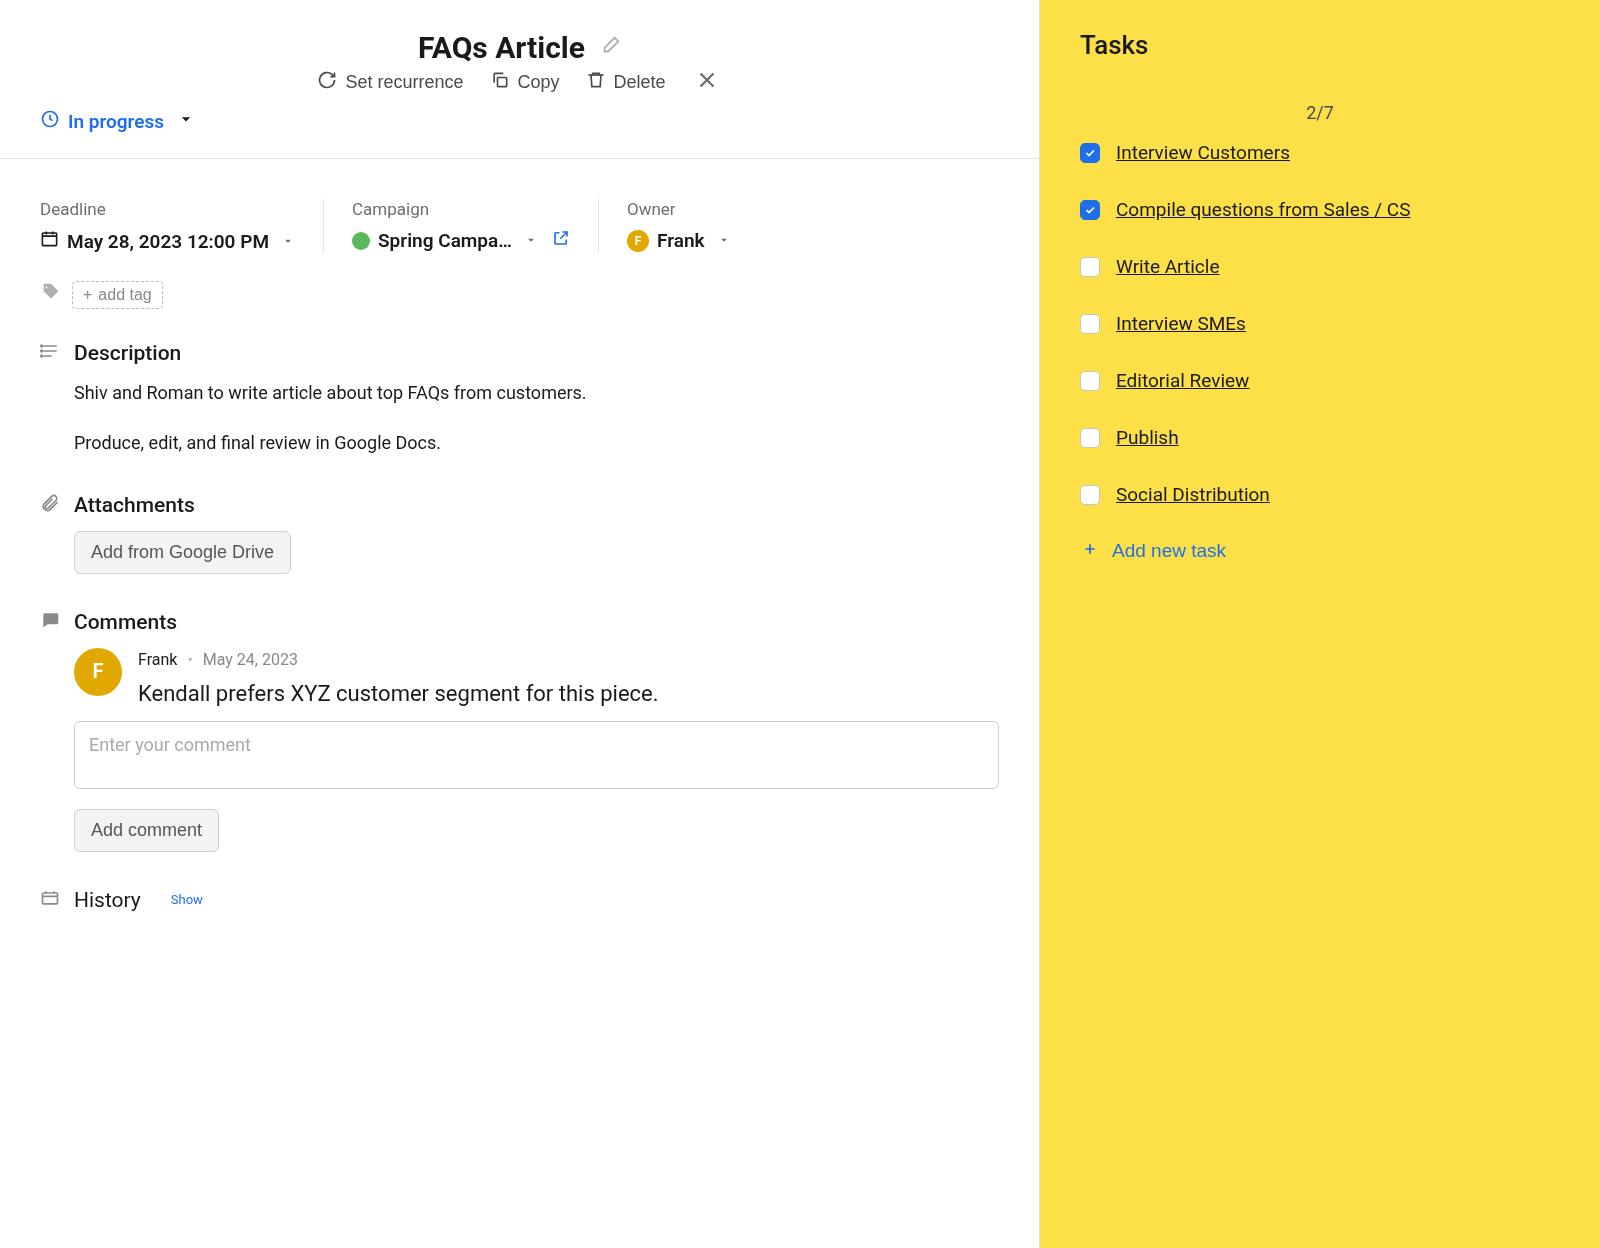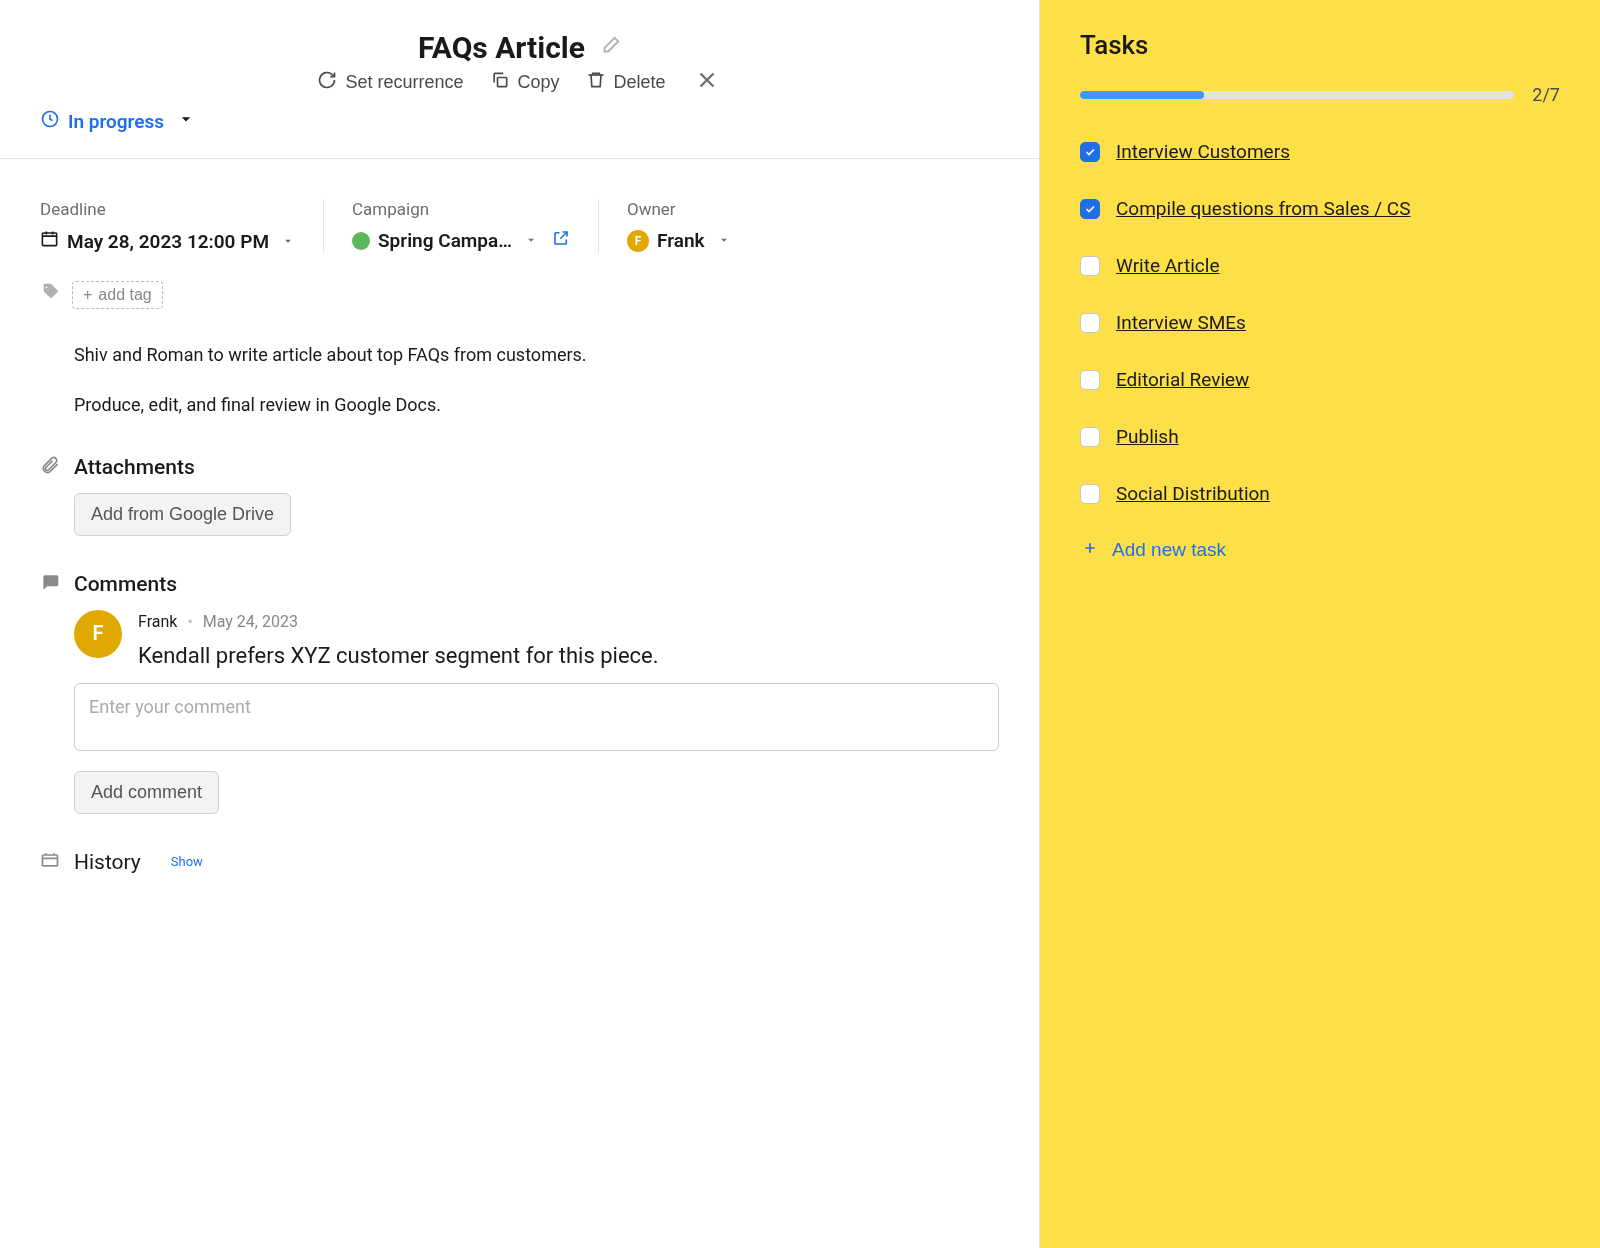--- a/index.html
+++ b/index.html
@@ -61,21 +61,21 @@
 .comment-input { width: 100%; min-height: 68px; border: 1px solid #ccc; border-radius: 6px; padding: 12px 14px; font-size: 18px; font-family: inherit; resize: none; margin-bottom: 12px; }
 .comment-input::placeholder { color: #aaa; }
 
 
 .history-row { display: flex; align-items: center; gap: 14px; padding-bottom: 30px; }
 .history-title { font-size: 21px; color: #1a1a1a; }
 .show-link { color: #1f6feb; font-size: 13px; cursor: pointer; }
 
 
 .tasks-title { font-size: 26px; font-weight: 500; margin-bottom: 24px; }
-.progress-wrap { display: flex; align-items: center; gap: 18px; margin-bottom: 35px; }
+.progress-wrap { display: flex; align-items: center; gap: 18px; margin-bottom: 18px; flex-direction: column; }
 .progress-bar { flex: 1; height: 8px; background: #e2e2e4; border-radius: 4px; overflow: hidden; }
 .progress-fill { height: 100%; background: #3b99fc; border-radius: 4px; }
 .progress-text { font-size: 18px; color: #4a4a4a; }
 
 .task-item { display: flex; align-items: center; gap: 16px; margin-bottom: 34px; text-decoration: underline; }
 .checkbox { width: 20px; height: 20px; border-radius: 5px; border: 1.5px solid #c6c6c6; background: #fff; flex-shrink: 0; display: flex; align-items: center; justify-content: center; cursor: pointer; }
 .checkbox.checked { background: #1f6feb; border-color: #1f6feb; }
 .checkbox.checked svg { display: block; }
 .checkbox svg { display: none; }
 .task-label { font-size: 19px; color: #1a1a1a; }
@@ -186,20 +186,29 @@
       <span class="tag-icon"><svg width="22" height="22" viewBox="0 0 24 24" fill="currentColor">
             <path d="M20 10l-8-8H4v8l8 8 8-8zM7 7a1 1 0 1 1 0-2 1 1 0 0 1 0 2z"></path>
           </svg></span>
       <button class="add-tag">
         <span>+</span>
         <span>add tag</span>
       </button>
     </div>
 
     <div class="section">
+      <div class="section-head">
+        <span class="sicon"><svg width="20" height="20" viewBox="0 0 24 24" fill="none" stroke="currentColor" stroke-width="2">
+              <path d="M4 6h16M4 12h16M4 18h10"></path>
+              <circle cx="2" cy="6" r="1" fill="currentColor"></circle>
+              <circle cx="2" cy="12" r="1" fill="currentColor"></circle>
+              <circle cx="2" cy="18" r="1" fill="currentColor"></circle>
+            </svg></span>
+        <span class="section-title">Description</span>
+      </div>
       <div class="section-body">
         <p>Shiv and Roman to write article about top FAQs from customers.</p>
         <p>Produce, edit, and final review in Google Docs.</p>
       </div>
     </div>
 
     <div class="section">
       <div class="section-head">
         <span class="sicon"><svg width="20" height="20" viewBox="0 0 24 24" fill="none" stroke="currentColor" stroke-width="2">
               <path d="M21 11l-9 9a5 5 0 0 1-7-7l9-9a3.5 3.5 0 0 1 5 5l-9 9a2 2 0 0 1-3-3l8-8"></path>

